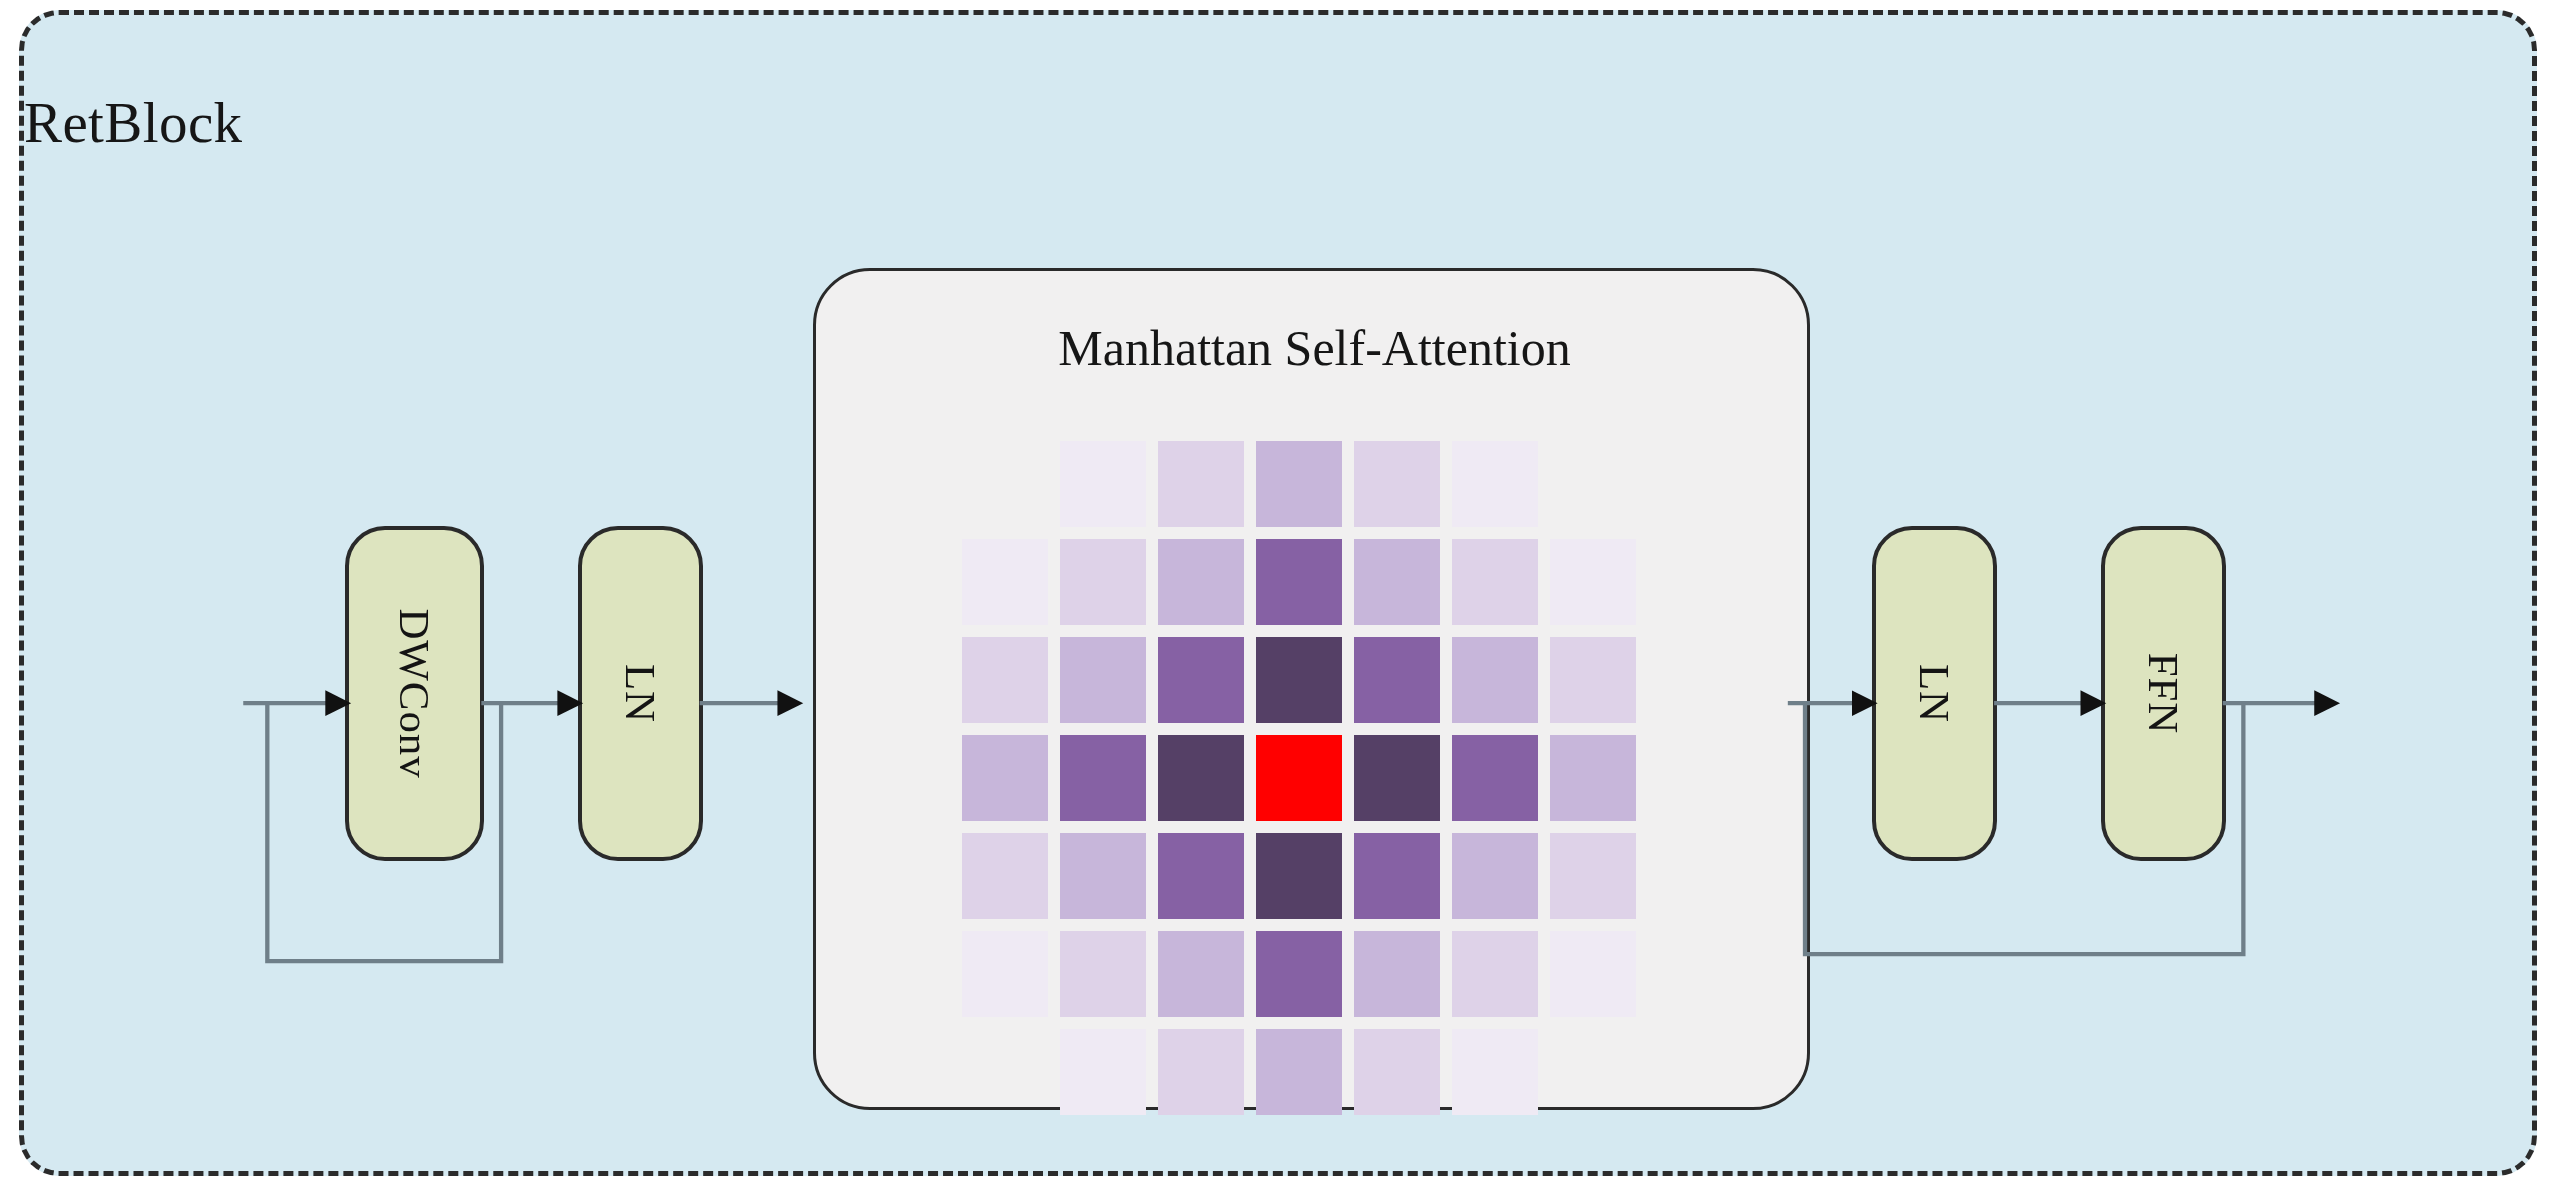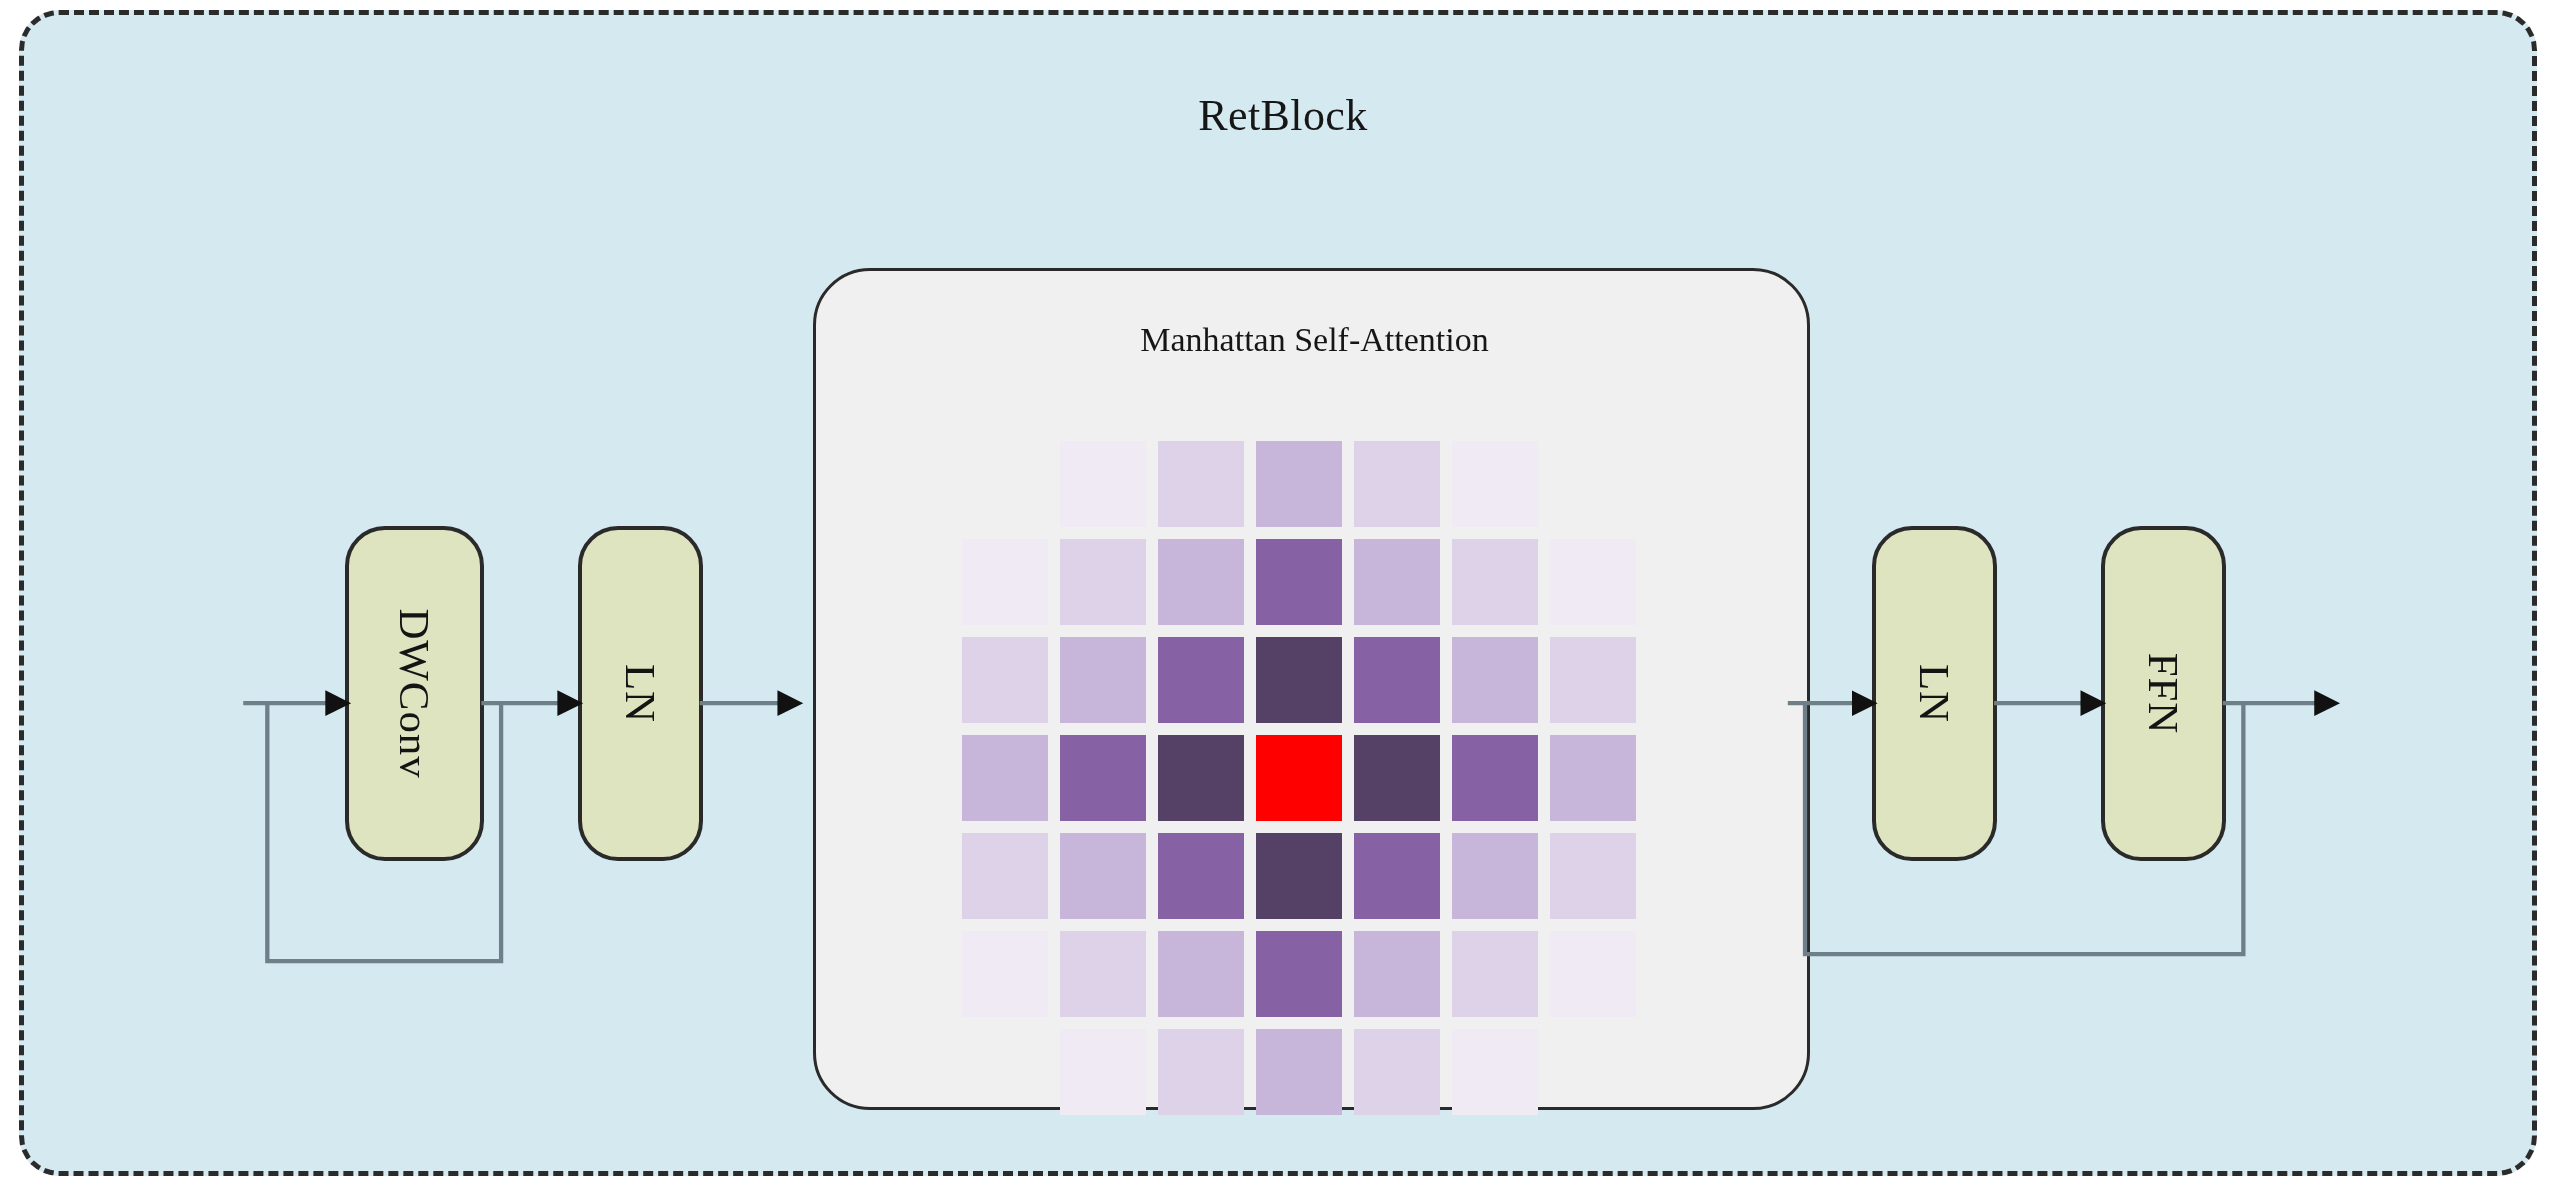--- a/index.html
+++ b/index.html
@@ -16,22 +16,22 @@
     width:2518px;height:1166px;
     box-sizing:border-box;
     background:#d5e9f1;
     border:5.2px dashed #2b2b2b;
     border-radius:40px;
   }
 
   .block-title{
     position:absolute;
     left:0;top:79px;width:2518px;
-    text-align:center;
-    font-size:44px;
+    text-align:left;
+    font-size:57px;
     color:#161616;
     letter-spacing:0.4px;
     line-height:1;
   }
 
   
   .pill{
     position:absolute;
     box-sizing:border-box;
     background:#dde4bf;
@@ -55,21 +55,21 @@
     width:997px;height:842px;
     box-sizing:border-box;
     background:#f1f0f0;
     border:3.4px solid #2a2a2a;
     border-radius:57px;
   }
   .masa-title{
     position:absolute;
     left:0;top:52px;width:997px;
     text-align:center;
-    font-size:34px;
+    font-size:50px;
     color:#161616;
     line-height:1;
   }
 
   .masa-grid{
     position:absolute;
     left:146px;top:170px;
     width:679px;height:679px;
     display:grid;
     grid-template-columns:repeat(7,86px);

